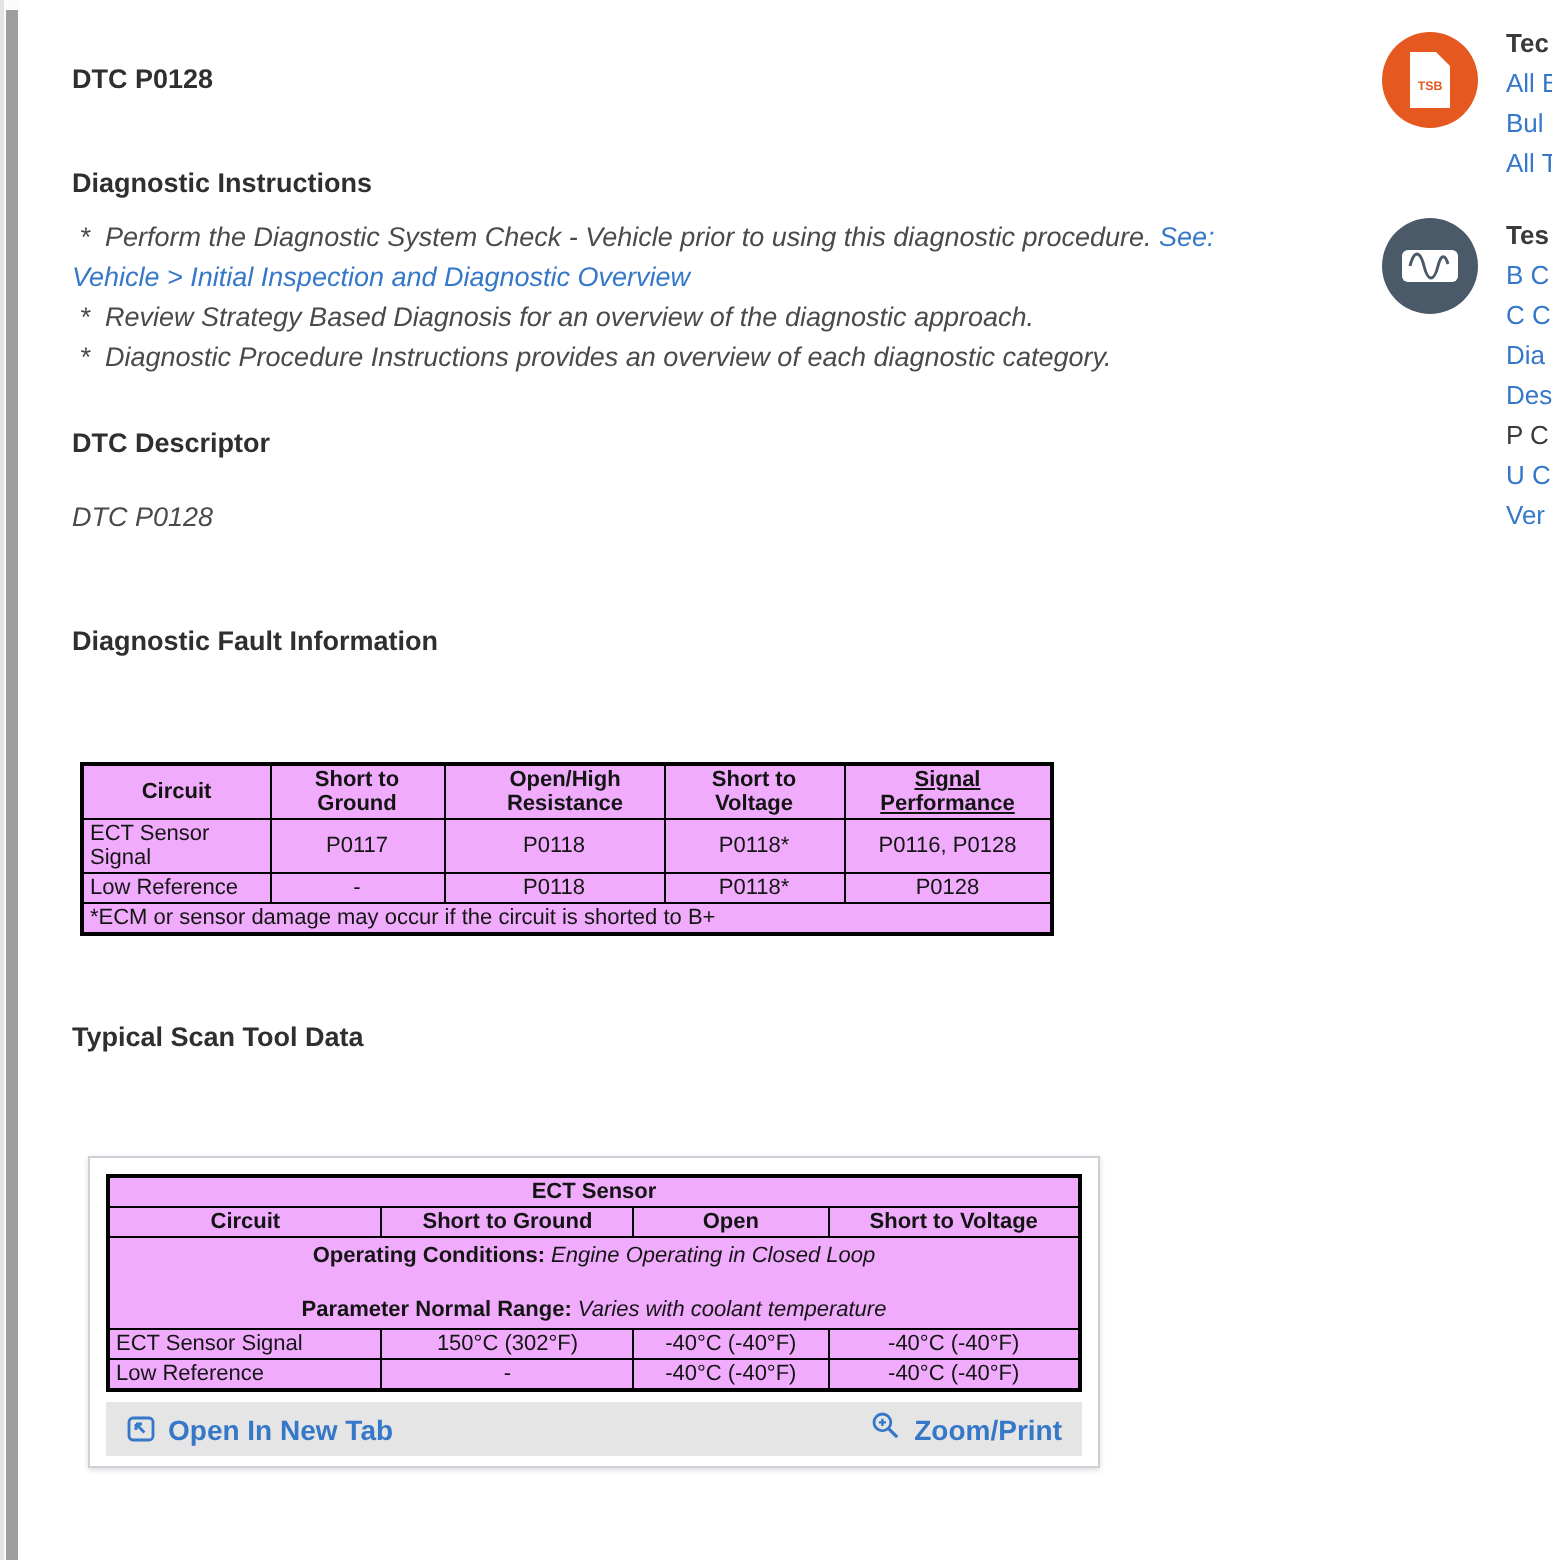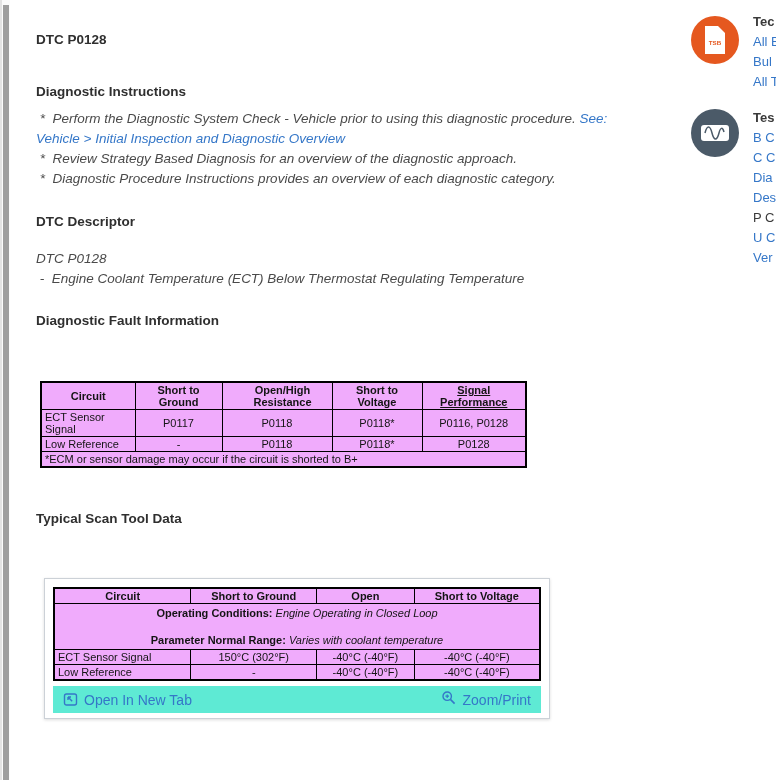--- a/index.html
+++ b/index.html
@@ -32,23 +32,23 @@
   table.dt td.l { text-align:left; }
   table.dt .title-row td { font-weight:bold; text-align:center; }
   .cond-cell { text-align:left; padding:2px 4px !important; }
   .cond-line { line-height:14px;text-align:center; }
   .cond-gap { height:13px; }
 
   
   .card { left:44px; top:578px; width:506px; background:#fff;
     border:1px solid #ccd1d7; box-shadow:0 1px 3px rgba(0,0,0,0.14);
     padding:8px 8px 5px 8px; }
-  .card-bar { margin-top:5px; height:27px; background:#5eead4;
+  .card-bar { margin-top:5px; height:27px; background:#e5e5e5;
     display:flex; align-items:center; justify-content:space-between;
-    padding:0 10px; font-size:14px; }
+    padding:0 10px; font-size:14px;font-weight:bold; }
   .bar-item { display:flex; align-items:center; gap:6px; color:#3577c8; cursor:pointer; }
   .bar-item svg { display:block; }
 
   
   .rail-circle { position:absolute; width:48px; height:48px; border-radius:50%;
     display:flex; align-items:center; justify-content:center; }
   .circle-orange { background:#e5581f; }
   .circle-slate { background:#4b5a68; }
   .rail-col { position:absolute; left:753px; width:60px; font-size:13px; line-height:20px; }
   .rail-head { font-weight:bold; color:#3a3a3a; }
@@ -69,21 +69,20 @@
   <div class="pre"><span> *  Perform the Diagnostic System Check - Vehicle prior to using this diagnostic procedure. </span><span class="lnk">See:</span></div>
   <div class="pre"><span class="lnk">Vehicle &gt; Initial Inspection and Diagnostic Overview</span></div>
   <div class="pre"> *  Review Strategy Based Diagnosis for an overview of the diagnostic approach.</div>
   <div class="pre"> *  Diagnostic Procedure Instructions provides an overview of each diagnostic category.</div>
 </div>
 
 <div class="abs h" style="left:36px; top:214px;">DTC Descriptor</div>
 
 <div class="abs descr body-text">
   <div class="pre">DTC P0128</div>
-  <div class="pre"> -  Engine Coolant Temperature (ECT) Below Thermostat Regulating Temperature</div>
 </div>
 
 <div class="abs h" style="left:36px; top:313px;text-align:center;">Diagnostic Fault Information</div>
 
 <table class="dt abs" style="left:40px; top:381px;">
   <tbody>
       <tr>
     <th style="width:94px;">Circuit</th>
     <th style="width:87px;">Short to Ground</th>
     <th style="width:110px;padding-left:14px;">Open/High Resistance</th>
@@ -108,20 +107,23 @@
     <td class="l" colspan="5">*ECM or sensor damage may occur if the circuit is shorted to B+</td>
   </tr>
 </tbody>
   </table>
 
 <div class="abs h" style="left:36px; top:511px;">Typical Scan Tool Data</div>
 
 <div class="abs card">
   <table class="dt" style="width:100%;">
     <tbody>
+        <tr class="title-row">
+      <td colspan="4">ECT Sensor</td>
+    </tr>
     <tr>
       <th style="width:136px;">Circuit</th>
       <th style="width:125px;">Short to Ground</th>
       <th style="width:97px;">Open</th>
       <th style="width:125px;">Short to Voltage</th>
     </tr>
     <tr>
       <td colspan="4" class="cond-cell">
         <div class="cond-line"><b>Operating Conditions:</b><span class="pre"> Engine Operating in Closed Loop</span></div>
         <div class="cond-gap"></div>

